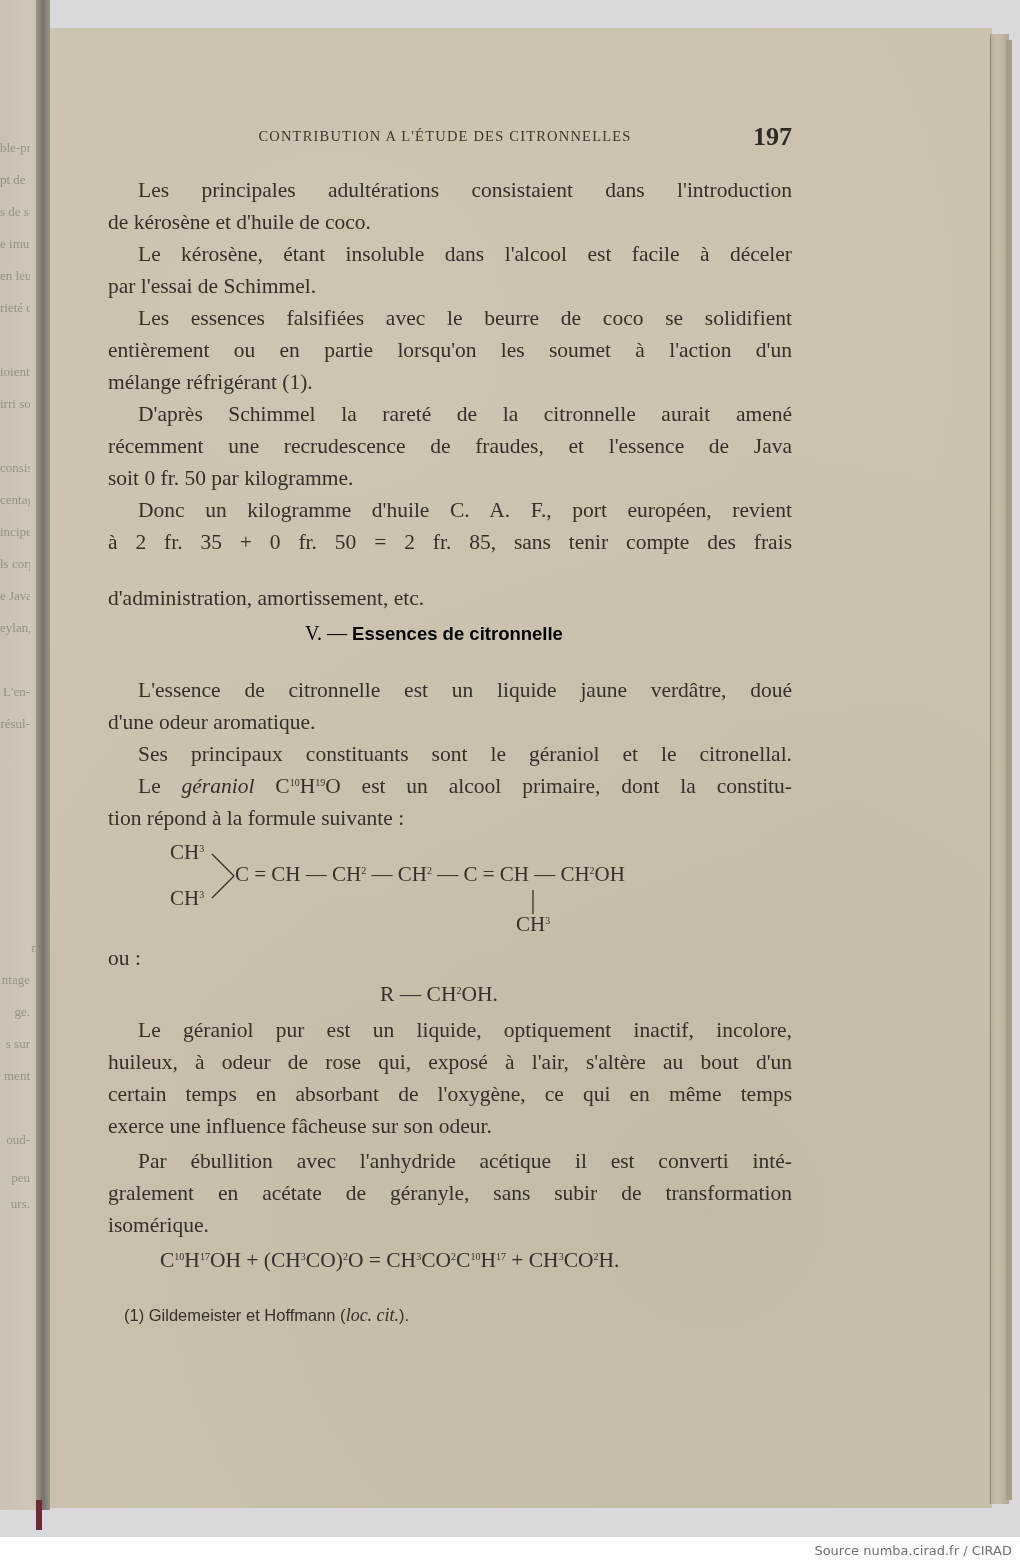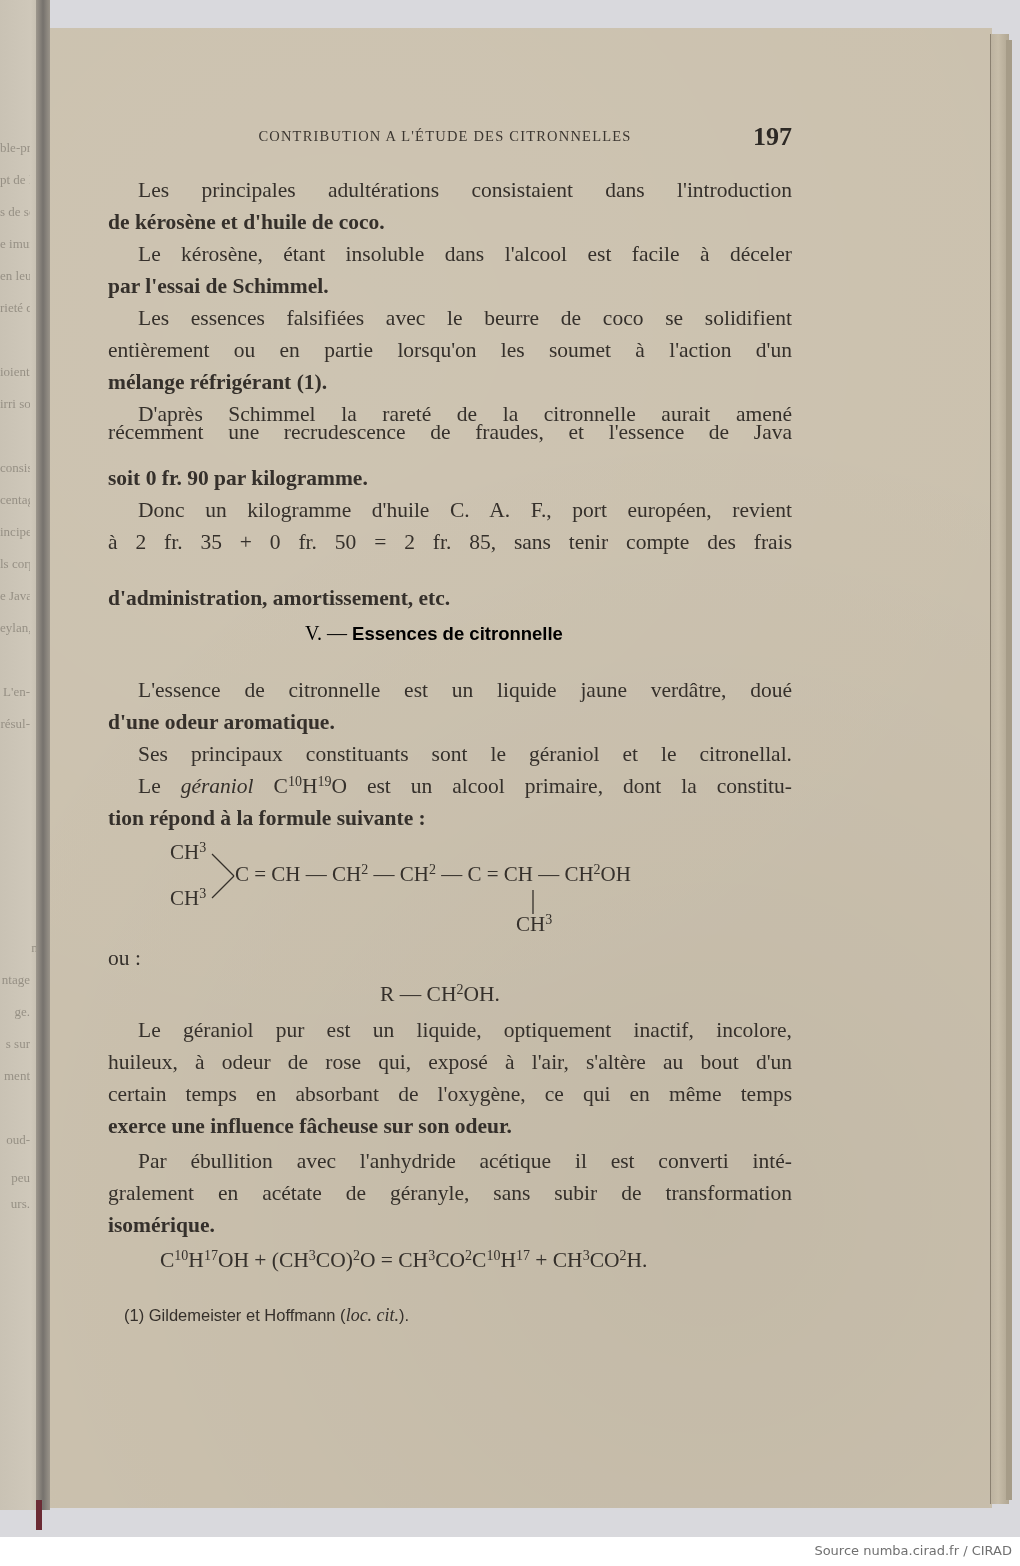--- a/index.html
+++ b/index.html
@@ -43,37 +43,37 @@
     background:linear-gradient(90deg,#bdb3a0,#c7bda9 40%,#b0a692);
     border-left:1px solid #8a8070;
   }
   .page-edge2 {
     position:absolute; left:1006px; top:40px; width:6px; height:1460px;
     background:#a69c88;
   }
   .text { position:absolute; color:#35302b; font-size:21.5px; line-height:32px; }
   .line { position:absolute; left:108px; width:684px; white-space:nowrap;
           text-align:justify; text-align-last:justify; }
-  .line.last { text-align-last:left;font-weight:bold; }
+  .line.last { text-align-last:left; }
   .indent { left:138px; width:654px; }
   .running-head {
     position:absolute; top:128px; left:230px; width:430px; font-size:14.5px;
     letter-spacing:1.2px; color:#3b3630; text-align:center;
   }
   .page-number {
     position:absolute; top:122px; left:748px; width:44px; text-align:right;
     font-size:26px; font-weight:bold; color:#2d2925;
   }
   .section-title {
     position:absolute; top:622px; left:92px; width:684px; text-align:center;
     font-family:"Liberation Sans","DejaVu Sans",sans-serif; font-size:18.5px; color:#000000;
   }
   .section-title .num { font-family:"Liberation Serif",serif; font-size:20px; }
   .section-title .ttl { font-weight:bold; }
-  sup { font-size:14px; vertical-align:7px; line-height:0; }
+  sup { font-size:10px; vertical-align:7px; line-height:0; }
   .formula { position:absolute; color:#35302b; font-size:21px; white-space:nowrap; }
   .footnote {
     position:absolute; top:1305px; left:124px; font-size:16.5px; color:#35302b;
     font-family:"Liberation Sans","DejaVu Sans",sans-serif;
   }
   .footnote em { font-family:"Liberation Serif",serif; font-style:italic; font-size:18px; }
   .source-credit {
     position:absolute; right:8px; top:1543px; font-family:"DejaVu Sans",sans-serif;
     font-size:13px; color:#707070;
   }
@@ -134,22 +134,22 @@
   <div class="line last" style="top:206px">de kérosène et d'huile de coco.</div>
 
   <div class="line indent" style="top:238px">Le kérosène, étant insoluble dans l'alcool est facile à déceler</div>
   <div class="line last" style="top:270px">par l'essai de Schimmel.</div>
 
   <div class="line indent" style="top:302px">Les essences falsifiées avec le beurre de coco se solidifient</div>
   <div class="line" style="top:334px">entièrement ou en partie lorsqu'on les soumet à l'action d'un</div>
   <div class="line last" style="top:366px">mélange réfrigérant (1).</div>
 
   <div class="line indent" style="top:398px">D'après Schimmel la rareté de la citronnelle aurait amené</div>
-  <div class="line" style="top:416px">récemment une recrudescence de fraudes, et l'essence de Java</div>
-  <div class="line last" style="top:462px">soit 0 fr. 90 par kilogramme.</div>
+  <div class="line" style="top:430px">récemment une recrudescence de fraudes, et l'essence de Java</div>
+  <div class="line last" style="top:462px">soit 0 fr. 50 par kilogramme.</div>
 
   <div class="line indent" style="top:494px">Donc un kilogramme d'huile C. A. F., port européen, revient</div>
   <div class="line" style="top:526px">à 2 fr. 35 + 0 fr. 50 = 2 fr. 85,  sans tenir compte des frais</div>
   <div class="line last" style="top:582px">d'administration, amortissement, etc.</div>
 </div>
 
 <div class="section-title">
   <span class="num">V. —</span>
   <span class="ttl">Essences de citronnelle</span>
 </div>

